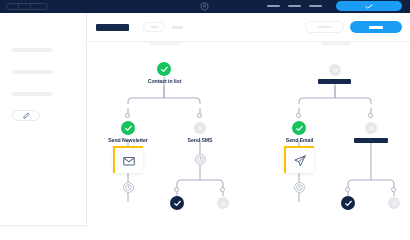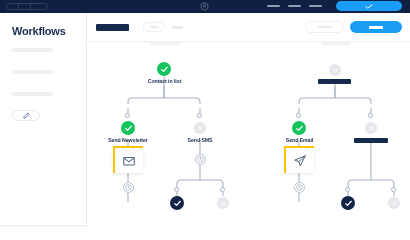--- a/index.html
+++ b/index.html
@@ -204,21 +204,20 @@
       <span class="tb-line"></span>
     </div>
     <div class="tb-btn">
       <svg class="tb-check" viewBox="0 0 20 12">
         <path d="M2 6 L7 10 L18 2" fill="none" stroke="#ffffff" stroke-width="2.4" stroke-linecap="round" stroke-linejoin="round"></path>
       </svg>
     </div>
   </div>
 
   <div class="sidebar">
-    <div class="wf-title">Workflows</div>
     <div class="sb-line l1"></div>
     <div class="sb-line l2"></div>
     <div class="sb-line l3"></div>
     <div class="sb-pill">
       <svg class="pencil-ic" viewBox="0 0 16 16">
         <path d="M11 2 L14 5 L5 14 L2 14 L2 11 Z" fill="none" stroke="#3f5a87" stroke-width="1.8" stroke-linejoin="round"></path>
       </svg>
     </div>
   </div>
 

